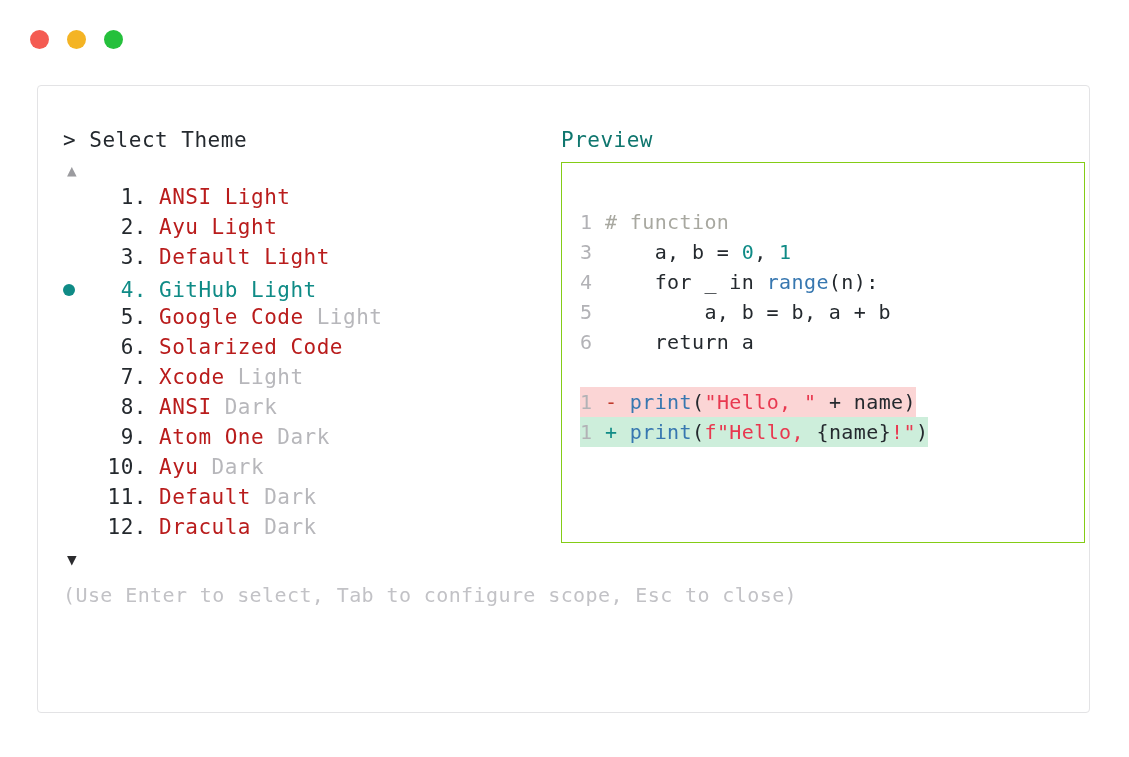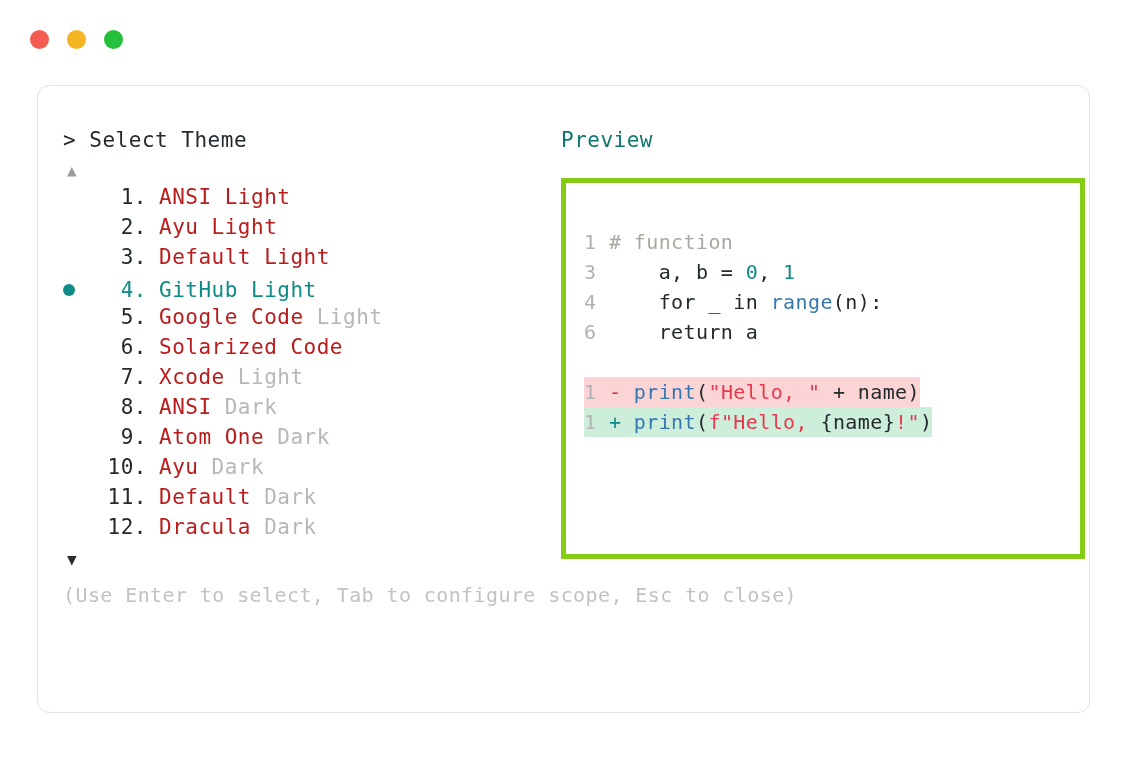--- a/index.html
+++ b/index.html
@@ -34,21 +34,21 @@
 
   
   .card {
     position: absolute;
     left: 37px;
     top: 85px;
     width: 1053px;
     height: 628px;
     background: #ffffff;
     border: 1px solid #e3e3e5;
-    border-radius: 12px;
+    border-radius: 4px;
     padding-left: 8px;
   }
 
   .card-inner {
     position: absolute;
     left: 0; top: 0; right: 0; bottom: 0;
     padding: 38px 30px 22px 25px;
   }
 
   
@@ -148,24 +148,24 @@
   
   .preview-label {
     font-size: 21px;
     color: #0f766e;
     letter-spacing: 0.5px;
     height: 33px;
     line-height: 33px;
     white-space: pre;
   }
   .preview-box {
-    margin-top: 21px;
+    margin-top: 5px;
     width: 524px;
     height: 381px;
-    border: 5px solid #84cc16;
+    border: 1px solid #84cc16;
     background: #ffffff;
     padding: 44px 0 0 18px;
     overflow: hidden;
   }
   .code-line {
     font-size: 20px;
     line-height: 30px;
     height: 30px;
     white-space: pre;
     letter-spacing: 0.4px;
@@ -242,20 +242,21 @@
         <div class="hint">(Use Enter to select, Tab to configure scope, Esc to close)</div>
       </div>
 
       <div class="col-right">
         <div class="preview-label">Preview</div>
         <div class="preview-box">
           <div id="code-block">
               <div class="code-line"><span class="lineno">1 </span><span class="code-text"><span class="tok-comment"># function</span></span></div>
               <div class="code-line"><span class="lineno">3 </span><span class="code-text"><span class="tok-plain">    a, b = </span><span class="tok-num">0</span><span class="tok-plain">, </span><span class="tok-num">1</span></span></div>
               <div class="code-line"><span class="lineno">4 </span><span class="code-text"><span class="tok-plain">    for _ in </span><span class="tok-builtin">range</span><span class="tok-punct">(n):</span></span></div>
+              <div class="code-line"><span class="lineno">5 </span><span class="code-text"><span class="tok-plain">        a, b = b, a + b</span></span></div>
               <div class="code-line"><span class="lineno">6 </span><span class="code-text"><span class="tok-plain">    return a</span></span></div>
             </div>
           <div class="code-spacer"></div>
           <div id="diff-block">
               <div class="diff-line diff-del"><span class="diff-seg" style="background: rgb(251, 213, 213);"><span class="lineno">1 </span><span class="diff-marker-del">- </span><span class="tok-builtin">print</span><span class="tok-punct">(</span><span class="tok-str">"Hello, "</span><span class="tok-plain"> + name)</span></span></div>
               <div class="diff-line diff-add"><span class="diff-seg" style="background: rgb(205, 238, 219);"><span class="lineno">1 </span><span class="diff-marker-add">+ </span><span class="tok-builtin">print</span><span class="tok-punct">(</span><span class="tok-str">f"Hello, </span><span class="tok-plain">{name}</span><span class="tok-str">!"</span><span class="tok-punct">)</span></span></div>
             </div>
         </div>
       </div>
 

